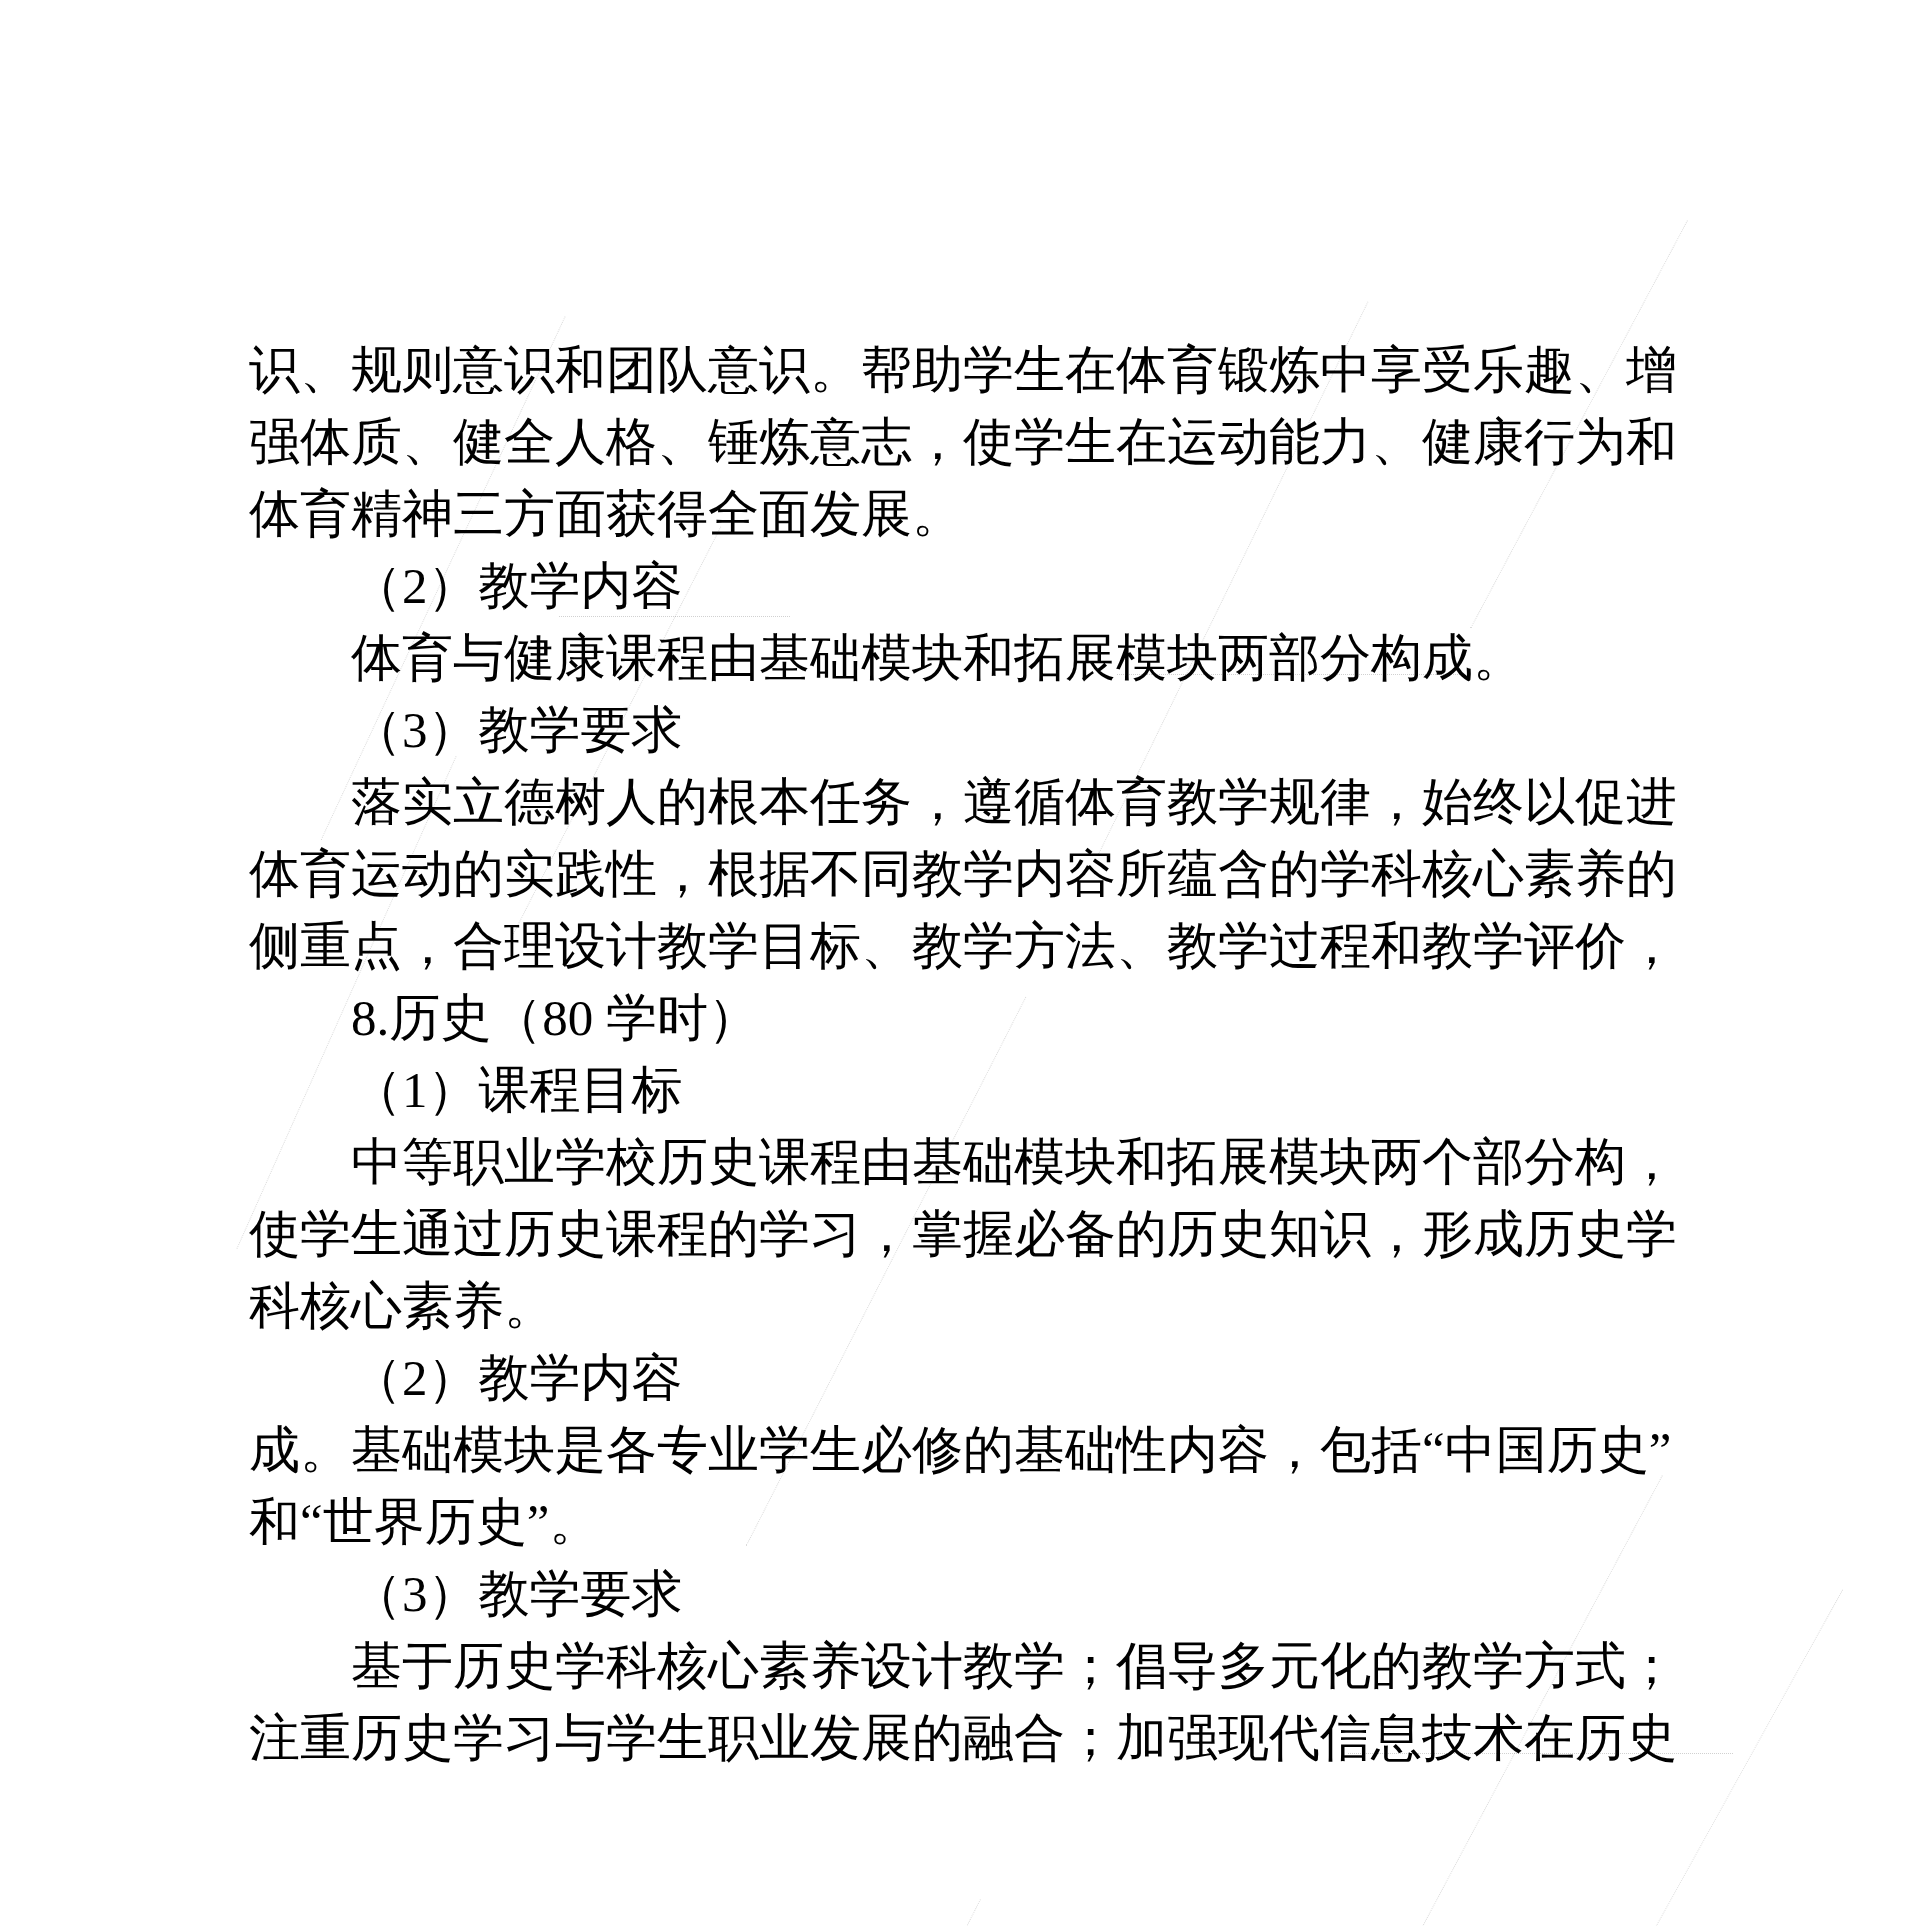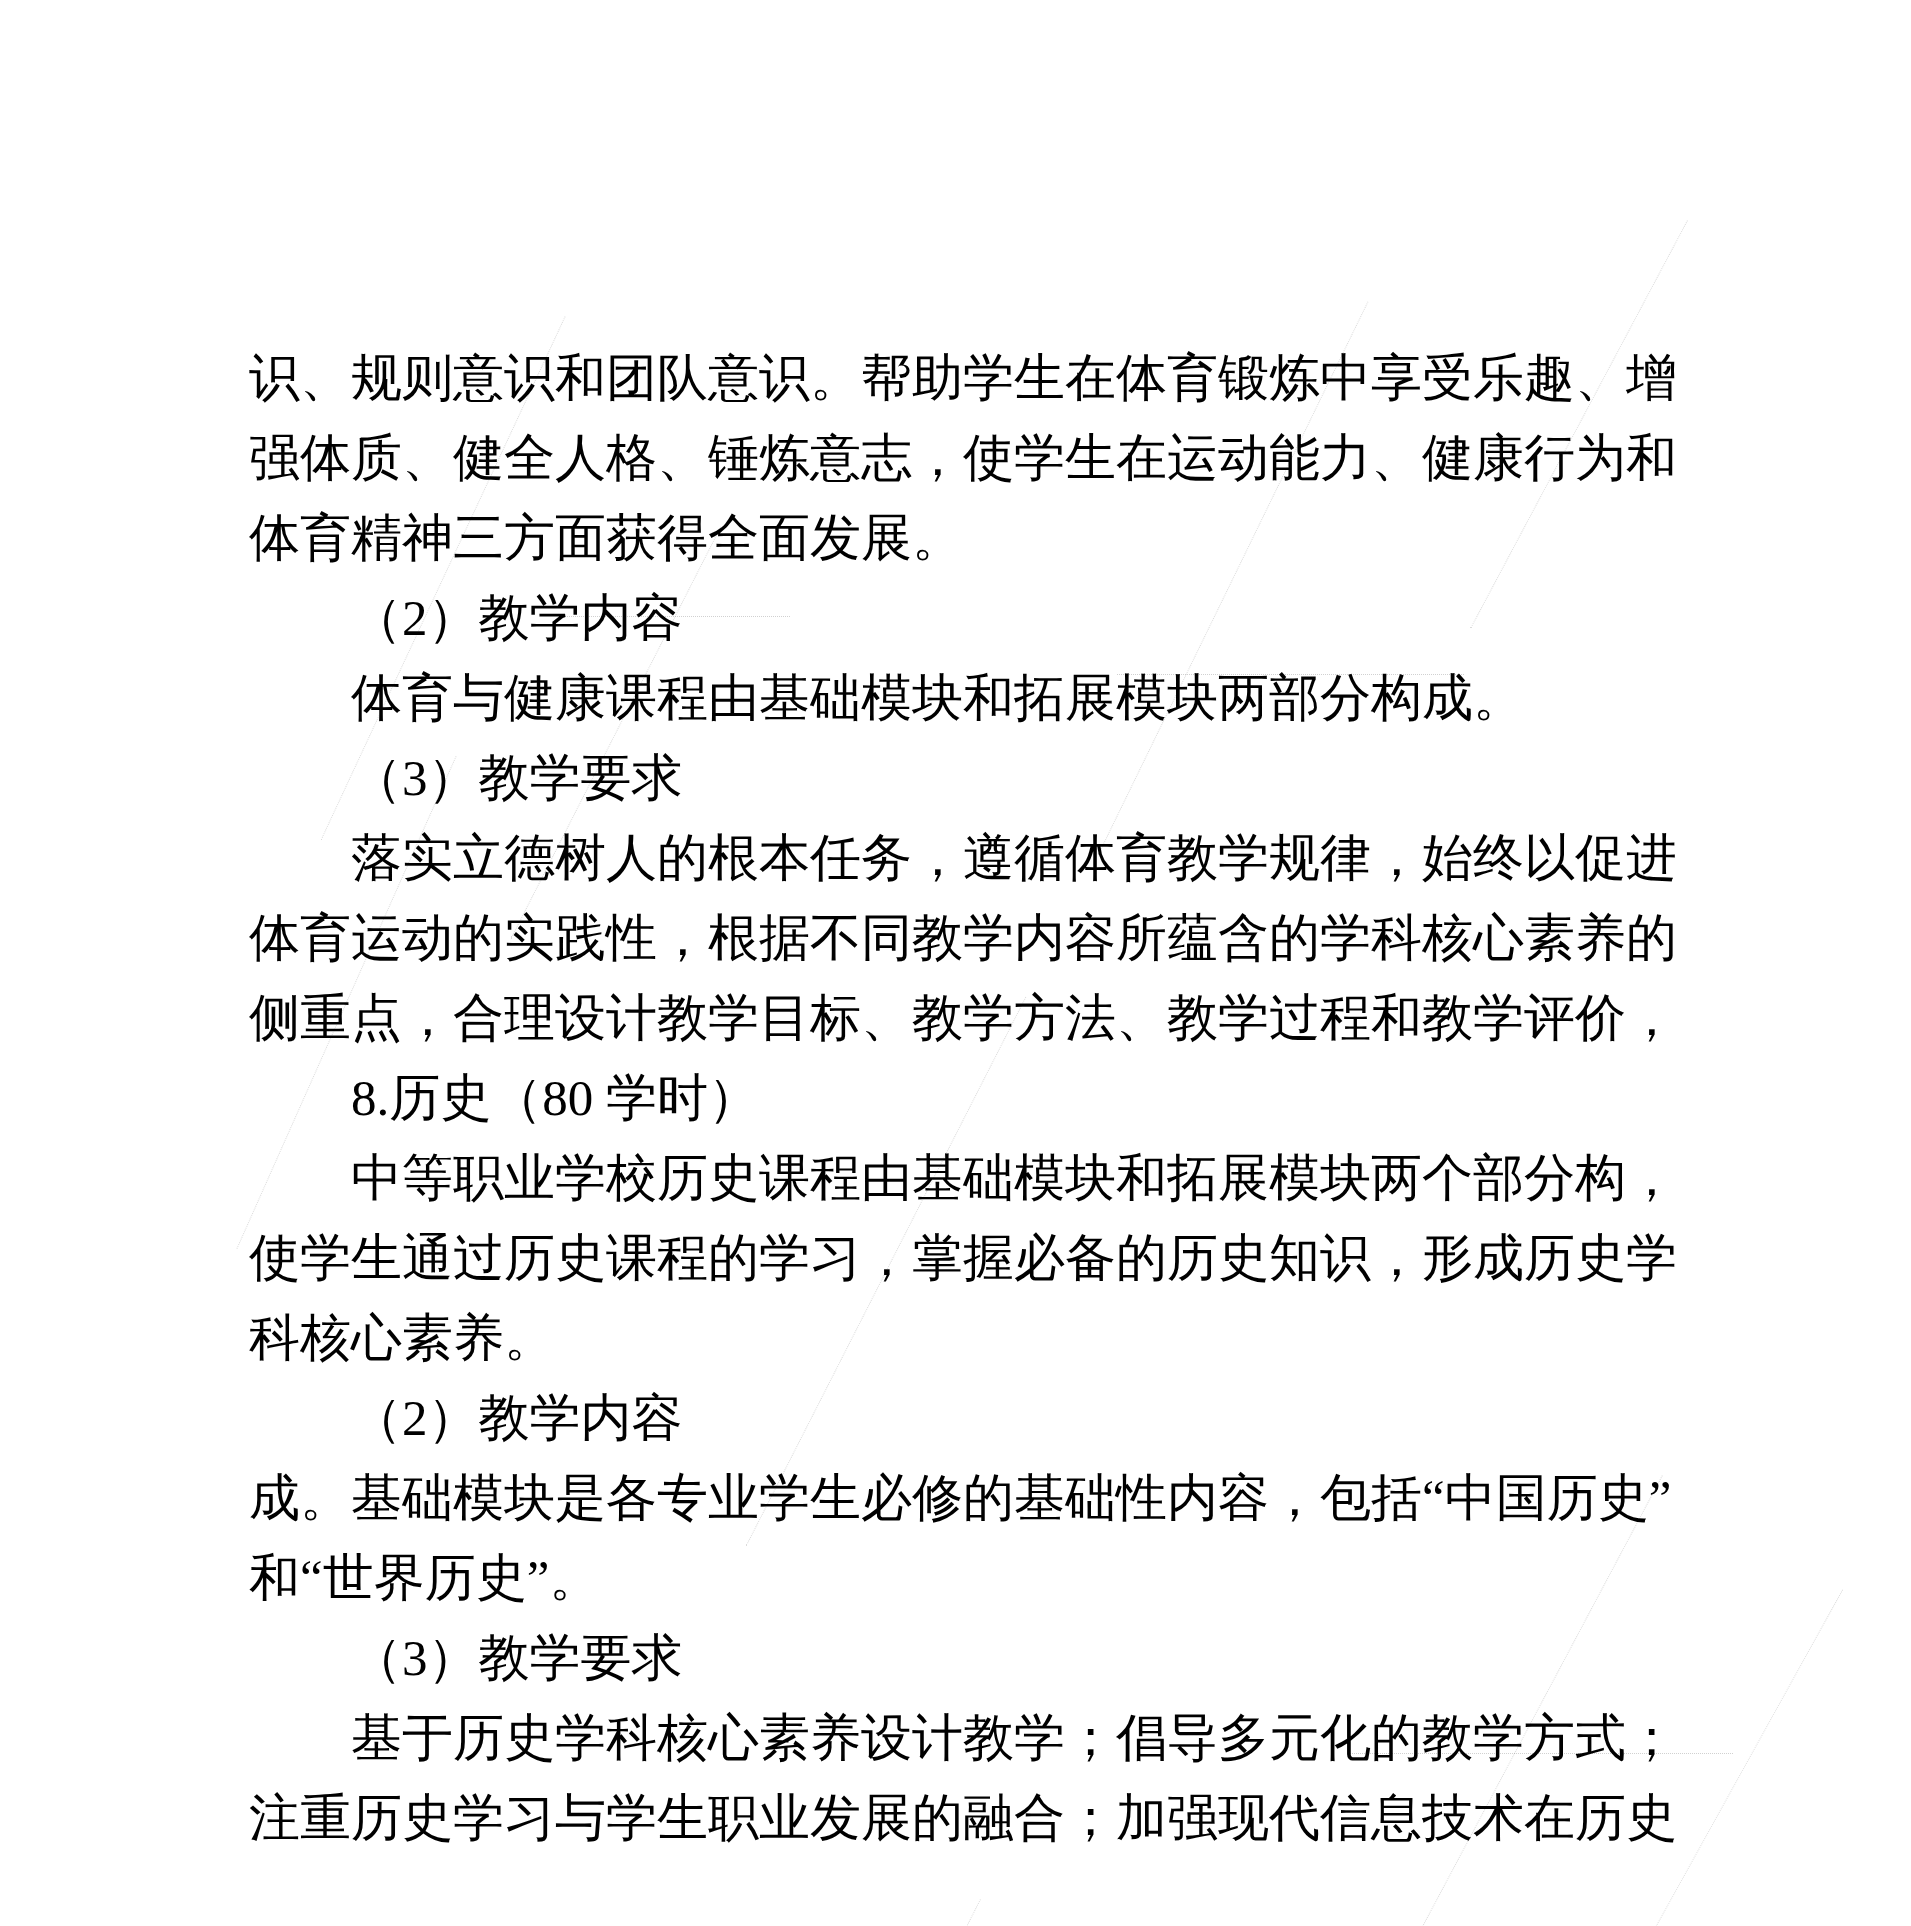--- a/index.html
+++ b/index.html
@@ -24,21 +24,20 @@
     width: 1441px;
     font-size: 51px;
     line-height: 72px;
     color: #000000;
   }
 
   .line {
     height: 72px;
     white-space: nowrap;
     font-weight: 400;
-    margin-top: 8px;
   }
   .line.indent { padding-left: 102px; }
   .seg-bold { font-weight: 400; }
 
   
   .artifact {
     position: absolute;
     height: 0;
     border-top: 1.2px dotted rgba(0,0,0,0.14);
     pointer-events: none;
@@ -83,20 +82,21 @@
       <div class="line"><span class="seg">识、规则意识和团队意识。帮助学生在体育锻炼中享受乐趣、增</span></div>
       <div class="line"><span class="seg">强体质、健全人格、锤炼意志，使学生在运动能力、健康行为和</span></div>
       <div class="line"><span class="seg">体育精神三方面获得全面发展。</span></div>
       <div class="line indent"><span class="seg">（2）教学内容</span></div>
       <div class="line indent"><span class="seg">体育与健康课程由基础模块和拓展模块两部分构成。</span></div>
       <div class="line indent"><span class="seg">（3）教学要求</span></div>
       <div class="line indent"><span class="seg">落实立德树人的根本任务，遵循体育教学规律，始终以促进</span></div>
       <div class="line"><span class="seg">体育运动的实践性，根据不同教学内容所蕴含的学科核心素养的</span></div>
       <div class="line"><span class="seg">侧重点，合理设计教学目标、教学方法、教学过程和教学评价，</span></div>
       <div class="line indent"><span class="seg-bold">8.历史</span><span class="seg">（80 学时）</span></div>
+      <div class="line indent"><span class="seg">（1）课程目标</span></div>
       <div class="line indent"><span class="seg">中等职业学校历史课程由基础模块和拓展模块两个部分构，</span></div>
       <div class="line"><span class="seg">使学生通过历史课程的学习，掌握必备的历史知识，形成历史学</span></div>
       <div class="line"><span class="seg">科核心素养。</span></div>
       <div class="line indent"><span class="seg">（2）教学内容</span></div>
       <div class="line"><span class="seg">成。基础模块是各专业学生必修的基础性内容，包括“中国历史”</span></div>
       <div class="line"><span class="seg">和“世界历史”。</span></div>
       <div class="line indent"><span class="seg">（3）教学要求</span></div>
       <div class="line indent"><span class="seg">基于历史学科核心素养设计教学；倡导多元化的教学方式；</span></div>
       <div class="line"><span class="seg">注重历史学习与学生职业发展的融合；加强现代信息技术在历史</span></div>
     </div>

